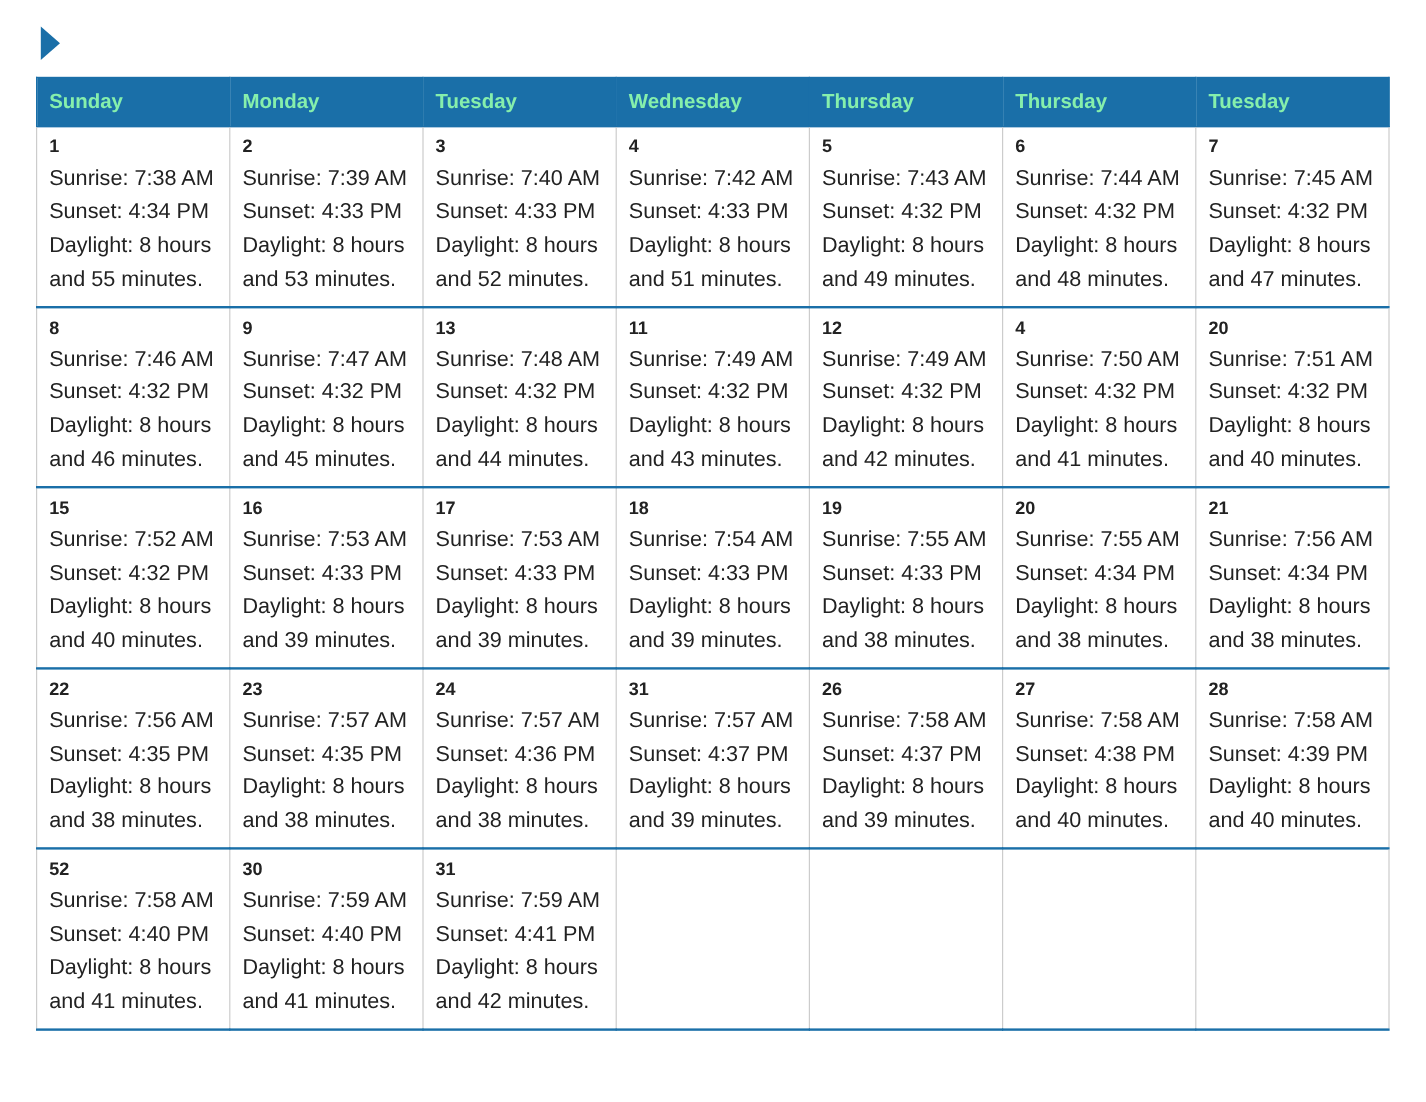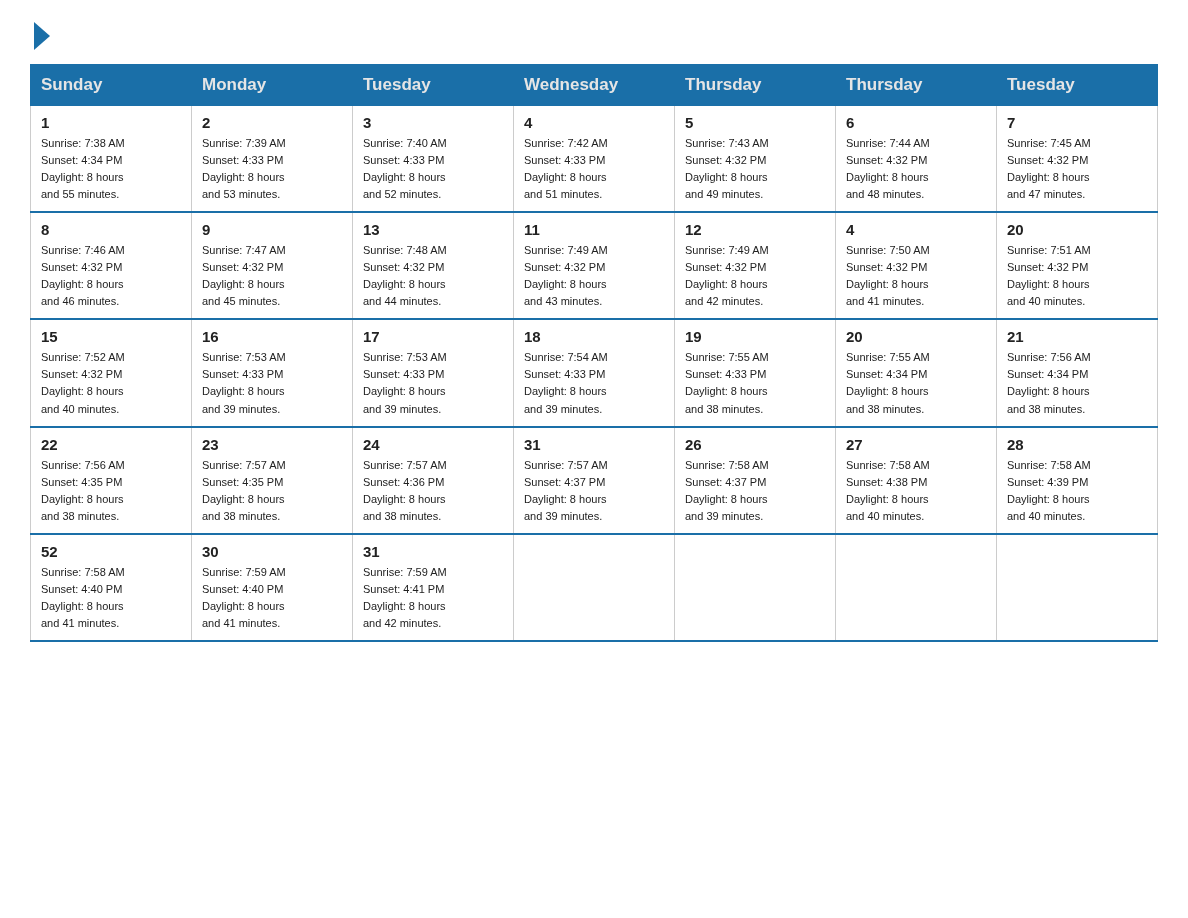--- a/index.html
+++ b/index.html
@@ -59,21 +59,21 @@
       font-size: 22px;
       color: #444;
       margin-top: 4px;
     }
     table {
       width: 100%;
       border-collapse: collapse;
     }
     thead tr th {
       background-color: #1a6fa8;
-      color: #e5e5e5;
+      color: #86efac;
       font-size: 17px;
       font-weight: bold;
       padding: 10px 10px;
       text-align: left;
       border: 1px solid #1a6fa8;
     }
     tbody tr td {
       border: 1px solid #ccc;
       vertical-align: top;
       padding: 8px 10px;
@@ -85,21 +85,21 @@
     tbody tr {
       border-bottom: 2px solid #1a6fa8;
     }
     .day-num {
       font-size: 15px;
       font-weight: bold;
       margin-bottom: 4px;
       display: block;
     }
     .day-info {
-      font-size: 11px;
+      font-size: 18px;
       line-height: 1.55;
       color: #222;
     }
     tbody tr td.empty {
       background: #fff;
     }
   </style>
 </head>
 <body>
 

